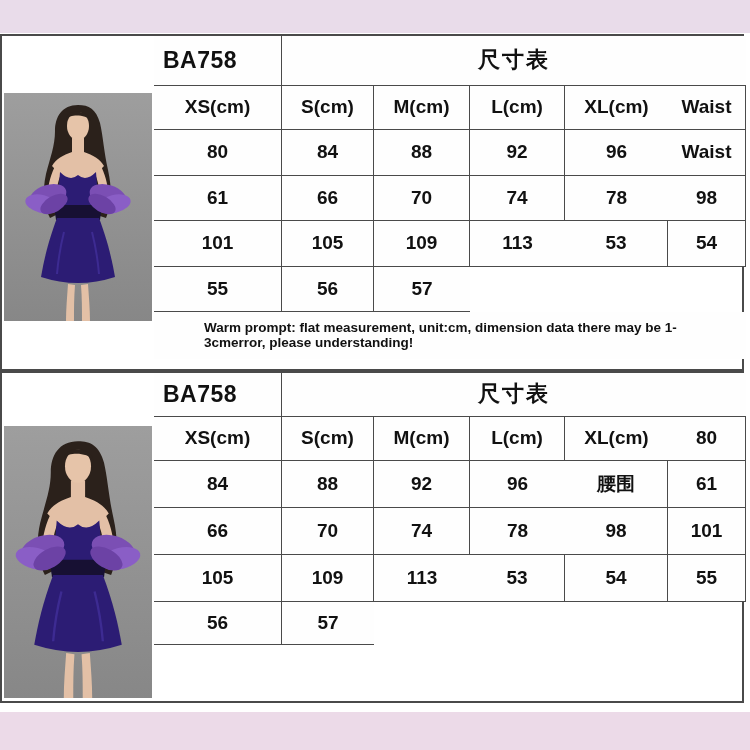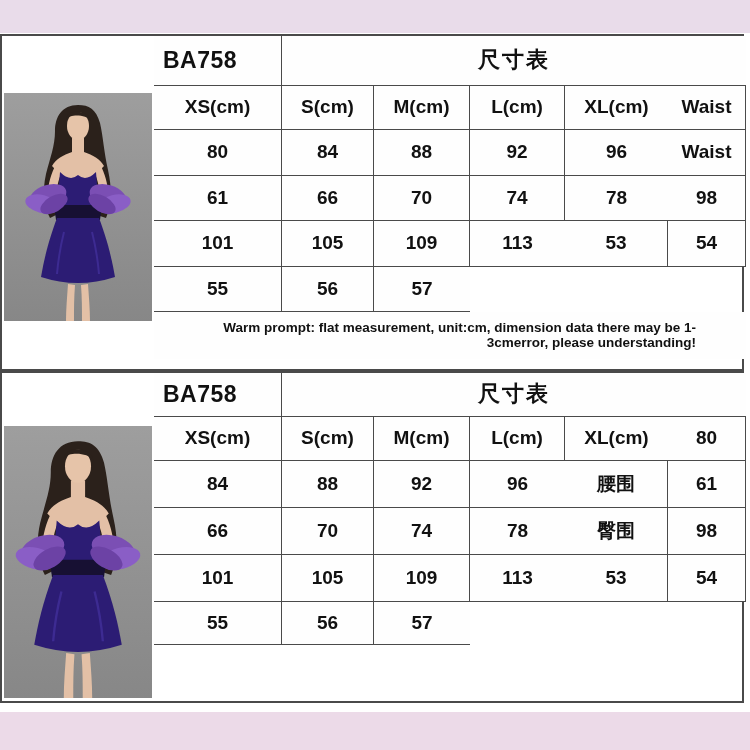--- a/index.html
+++ b/index.html
@@ -21,21 +21,21 @@
 
   .cell{
     display:flex;align-items:center;justify-content:center;
     box-sizing:border-box;font-weight:bold;font-size:19px;line-height:1.1;
     background:#fefefe;
   }
   .br{border-right:1.5px solid #4a4a4a;}
   .bb{border-bottom:1.5px solid #4a4a4a;}
   .code-cell{justify-content:flex-start;padding-left:9px;font-size:23px;letter-spacing:.5px;}
   .title-cell{grid-column:span 5;font-size:22px;letter-spacing:2px;}
-  .note-cell{grid-column:span 6;font-size:13.5px;text-align:right;}
+  .note-cell{grid-column:span 6;font-size:13.5px;text-align:left;}
   .note-cell .note-inner{max-width:492px;margin:0 auto;}
 
   .photo-cell{grid-row:1/8;grid-column:1;position:relative;background:#fff;}
   .photo-frame{position:absolute;left:2px;width:148px;overflow:hidden;}
   .p1{top:57px;height:228px;}
   .p2{top:53px;height:272px;}
   .photo-frame svg{display:block;width:100%;height:100%;}
 </style>
 </head>
 <body>
@@ -149,21 +149,20 @@
     <div class="cell br bb">92</div>
     <div class="cell bb">96</div>
 
     <div class="cell br bb">腰围</div>
     <div class="cell br bb">61</div>
     <div class="cell br bb">66</div>
     <div class="cell br bb">70</div>
     <div class="cell br bb">74</div>
     <div class="cell bb">78</div>
 
-    <div class="cell br bb">臀围</div>
     <div class="cell br bb">98</div>
     <div class="cell br bb">101</div>
     <div class="cell br bb">105</div>
     <div class="cell br bb">109</div>
     <div class="cell bb">113</div>
 
     <div class="cell br bb">53</div>
     <div class="cell br bb">54</div>
     <div class="cell br bb">55</div>
     <div class="cell br bb">56</div>

